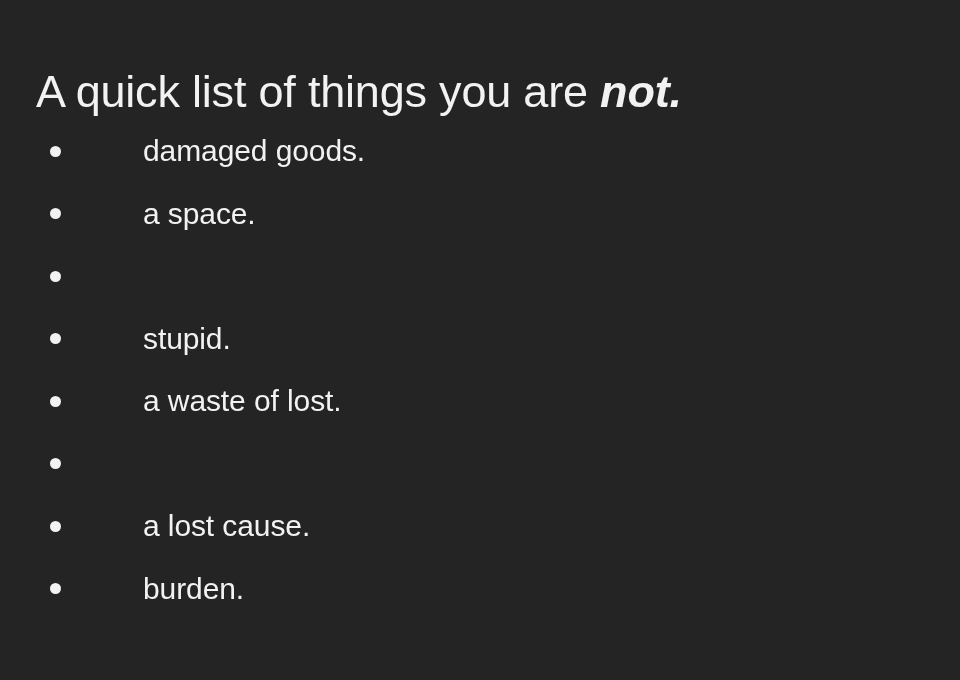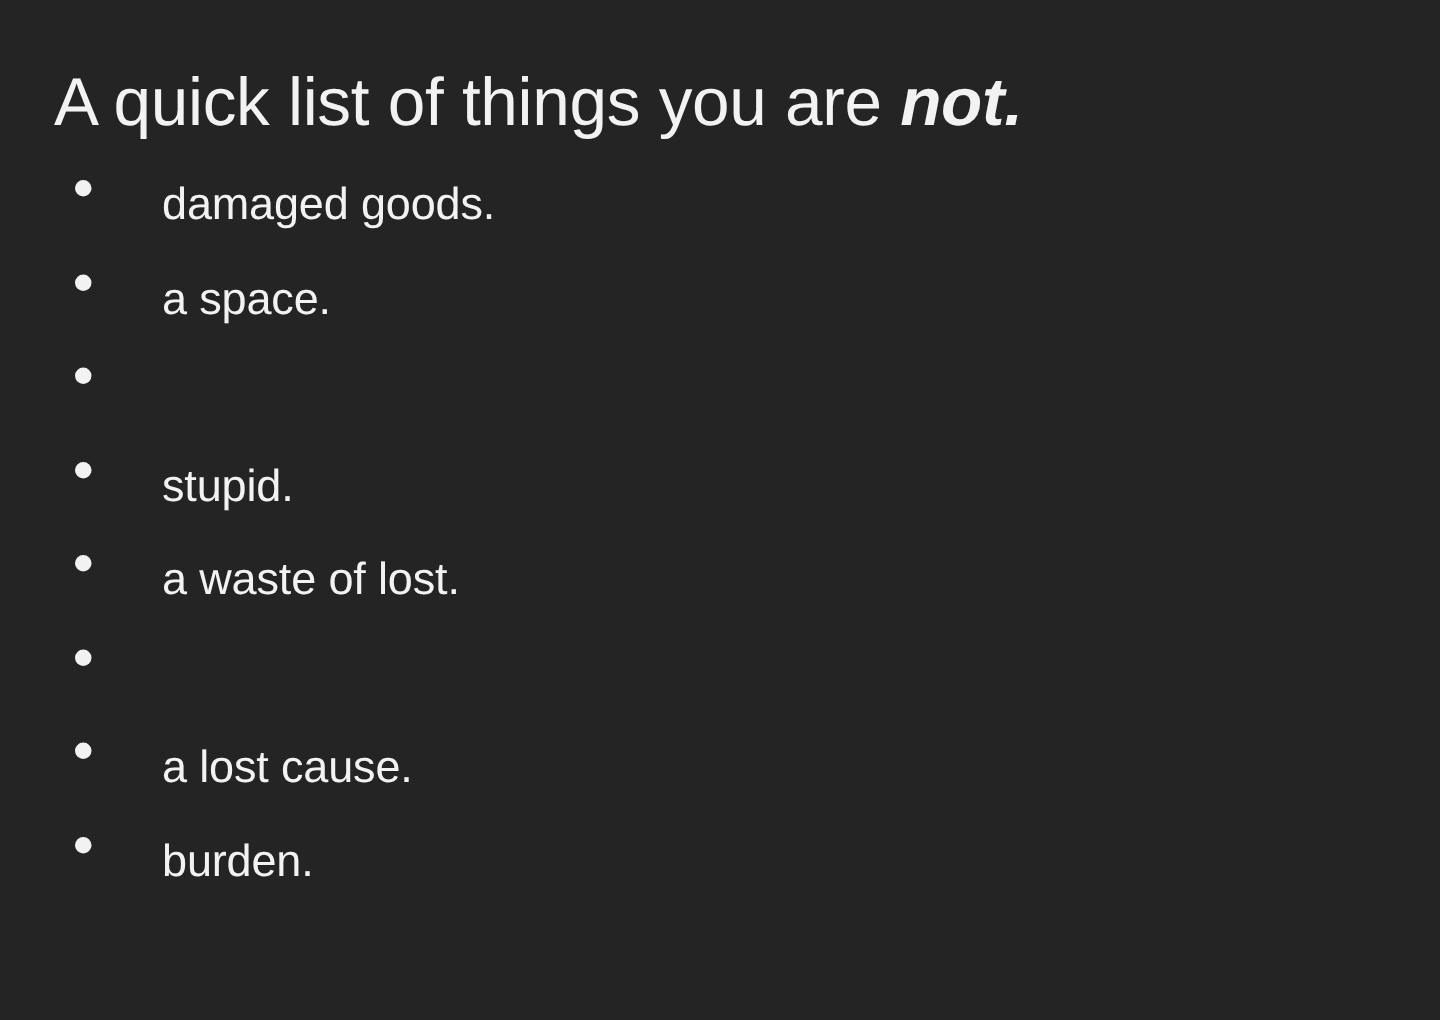--- a/index.html
+++ b/index.html
@@ -20,21 +20,21 @@
     width: 960px;
     height: 680px;
     background: #242424;
     box-sizing: border-box;
     padding: 0;
   }
 
   .heading {
     position: absolute;
     left: 36px;
-    top: 8px;
+    top: 32px;
     right: 40px;
     font-size: 45px;
     line-height: 60px;
     font-weight: 400;
     color: #f2f2f2;
     letter-spacing: -0.2px;
     white-space: nowrap;
   }
 
   .heading .emph {
@@ -49,21 +49,23 @@
     right: 0;
     list-style: none;
     margin: 0;
     padding: 0;
   }
 
   .list-item {
     position: relative;
     height: 62.5px;
     display: flex;
+    align-items: center;
     padding-left: 50px;
+    gap: 35px;
   }
 
   .bullet {
     flex: 0 0 auto;
     width: 11px;
     height: 11px;
     border-radius: 50%;
     background: #f2f2f2;
     margin-right: 0;
   }

